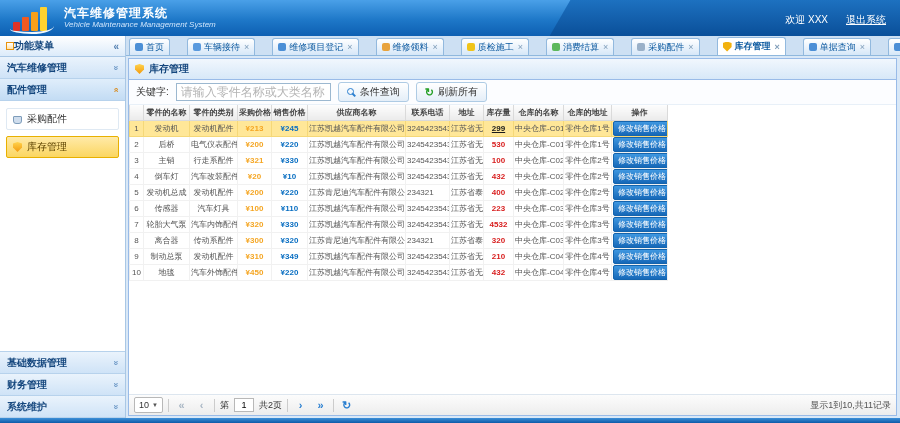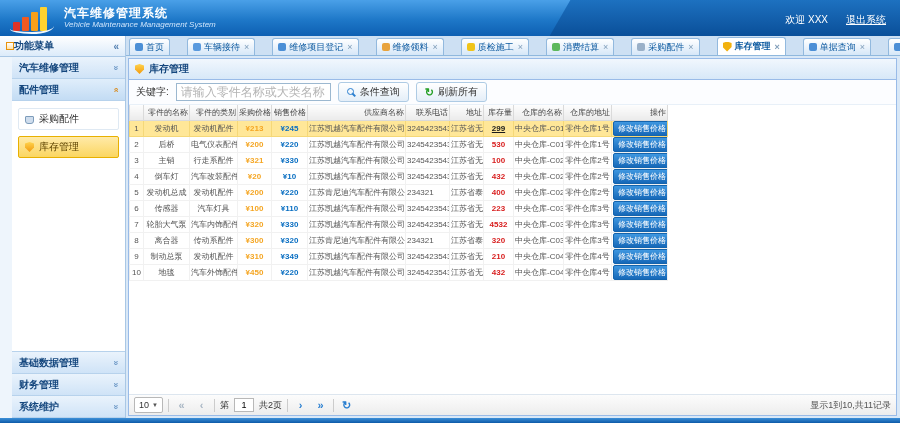--- a/index.html
+++ b/index.html
@@ -24,21 +24,21 @@
   .logout { color:#fff; text-decoration:underline; cursor:pointer; }
 
   
   .body { flex:1; display:flex; min-height:0; }
 
   
   .sidebar { width:126px; flex:none; background:#eef5fc; border-right:1px solid #a9c7e5; display:flex; flex-direction:column; }
   .sb-title { height:21px; flex:none; background:linear-gradient(#ffffff,#dcebfa); border-bottom:1px solid #a9c7e5; display:flex; align-items:center; padding:0 6px; color:#15477e; font-weight:bold; font-size:10px; }
   .sb-title-ic { width:8px; height:8px; border:1px solid #e8930c; background:linear-gradient(#fff,#ffe2a8); flex:none; }
   .sb-collapse { margin-left:auto; color:#537fb0; font-size:10px; cursor:pointer; }
-  #sb-sections { flex:1; display:flex; flex-direction:column; min-height:0;margin-left:12px; }
+  #sb-sections { flex:1; display:flex; flex-direction:column; min-height:0; }
   .sb-sec { height:22px; flex:none; background:linear-gradient(#eaf3fc,#cfe3f7); border-bottom:1px solid #b7d2ec; display:flex; align-items:center; justify-content:space-between; padding:0 7px; color:#15477e; font-weight:bold; font-size:10px; cursor:pointer; }
   .sb-sec.open { background:linear-gradient(#e0eefb,#c3dcf4); }
   .chev { display:inline-block; transform:rotate(90deg); color:#6a96c5; font-size:9px; font-weight:bold; }
   .chev.up { transform:rotate(-90deg); color:#d88a1c; }
   .sb-content { flex:1; background:#fff; border-bottom:1px solid #b7d2ec; padding:7px 6px; display:flex; flex-direction:column; gap:6px; min-height:0; }
   .sb-item { height:22px; flex:none; display:flex; align-items:center; gap:5px; padding:0 6px; font-size:10px; color:#333; background:#fff; border:1px solid #dfe9f3; border-radius:2px; cursor:pointer; }
   .sb-item.sel { background:linear-gradient(#ffeaa8,#fbd661); border:1px solid #e8b000; color:#5d4300; }
   .sb-ic { width:9px; height:10px; display:inline-block; flex:none; }
   .cart-icon { height:8px; margin-top:2px; background:#cfdded; border:1px solid #7d9cba; border-radius:1px 1px 3px 3px; }
   .shield-icon { background:linear-gradient(#ffd34d,#f29a0e); clip-path:polygon(50% 0,100% 15%,100% 55%,50% 100%,0 55%,0 15%); }
@@ -58,21 +58,21 @@
   .kw-input { width:155px; height:18px; border:1px solid #9cb8d0; font-size:12px; padding:0 4px; color:#333; }
   .kw-input::placeholder { color:#b4b4b4; }
   .tbtn { display:inline-flex; align-items:center; gap:4px; height:20px; padding:0 8px; border:1px solid #aecbe4; border-radius:3px; background:linear-gradient(#ffffff,#e4eef8); font-size:10px; color:#333; cursor:pointer; font-family:inherit; }
   .mag-icon { width:9px; height:9px; position:relative; display:inline-block; }
   .mag-icon::before { content:''; position:absolute; width:5px; height:5px; border:1.5px solid #2a7fd0; border-radius:50%; left:0; top:0; }
   .mag-icon::after { content:''; position:absolute; width:4px; height:1.5px; background:#2a7fd0; transform:rotate(45deg); right:0; bottom:1px; }
   .refresh-ic { color:#28a028; font-size:11px; line-height:1; font-weight:bold; }
 
   .grid { flex:1; background:#fff; overflow:hidden; min-height:0; }
   table { border-collapse:collapse; table-layout:fixed; width:538px; font-size:8px; }
-  th { background:linear-gradient(#fdfdfd,#ebebeb); border:1px solid #dadada; border-top:none; height:15px; font-weight:normal; color:#444; padding:0 1px; overflow:hidden; white-space:nowrap; text-align:right; }
+  th { background:linear-gradient(#fdfdfd,#ebebeb); border:1px solid #dadada; border-top:none; height:15px; font-weight:bold; color:#444; padding:0 1px; overflow:hidden; white-space:nowrap; text-align:center; }
   td { border:1px solid #f1f1f1; border-left:1px solid #ececec; height:15px; padding:0 1px; text-align:center; color:#555; overflow:hidden; white-space:nowrap; }
   tr.sel td { background:#ffe798; border-color:#f5d878; }
   .c-no{width:14px;} .c-name{width:46px;} .c-category{width:48px;} .c-purchase{width:34px;} .c-sale{width:36px;}
   .c-supplier{width:98px;} .c-phone{width:44px;} .c-address{width:34px;} .c-stock{width:30px;}
   .c-warehouse{width:50px;} .c-warehouse_addr{width:48px;} .c-action{width:56px;}
   td.c-phone, td.c-address { text-align:left; }
   td.c-purchase { color:#f5a623; font-weight:bold; }
   td.c-sale { color:#0a6fc2; font-weight:bold; }
   td.c-stock { color:#d81e1e; font-weight:bold; }
   tr.sel td.c-stock { color:#1a1a1a; text-decoration:underline; }

